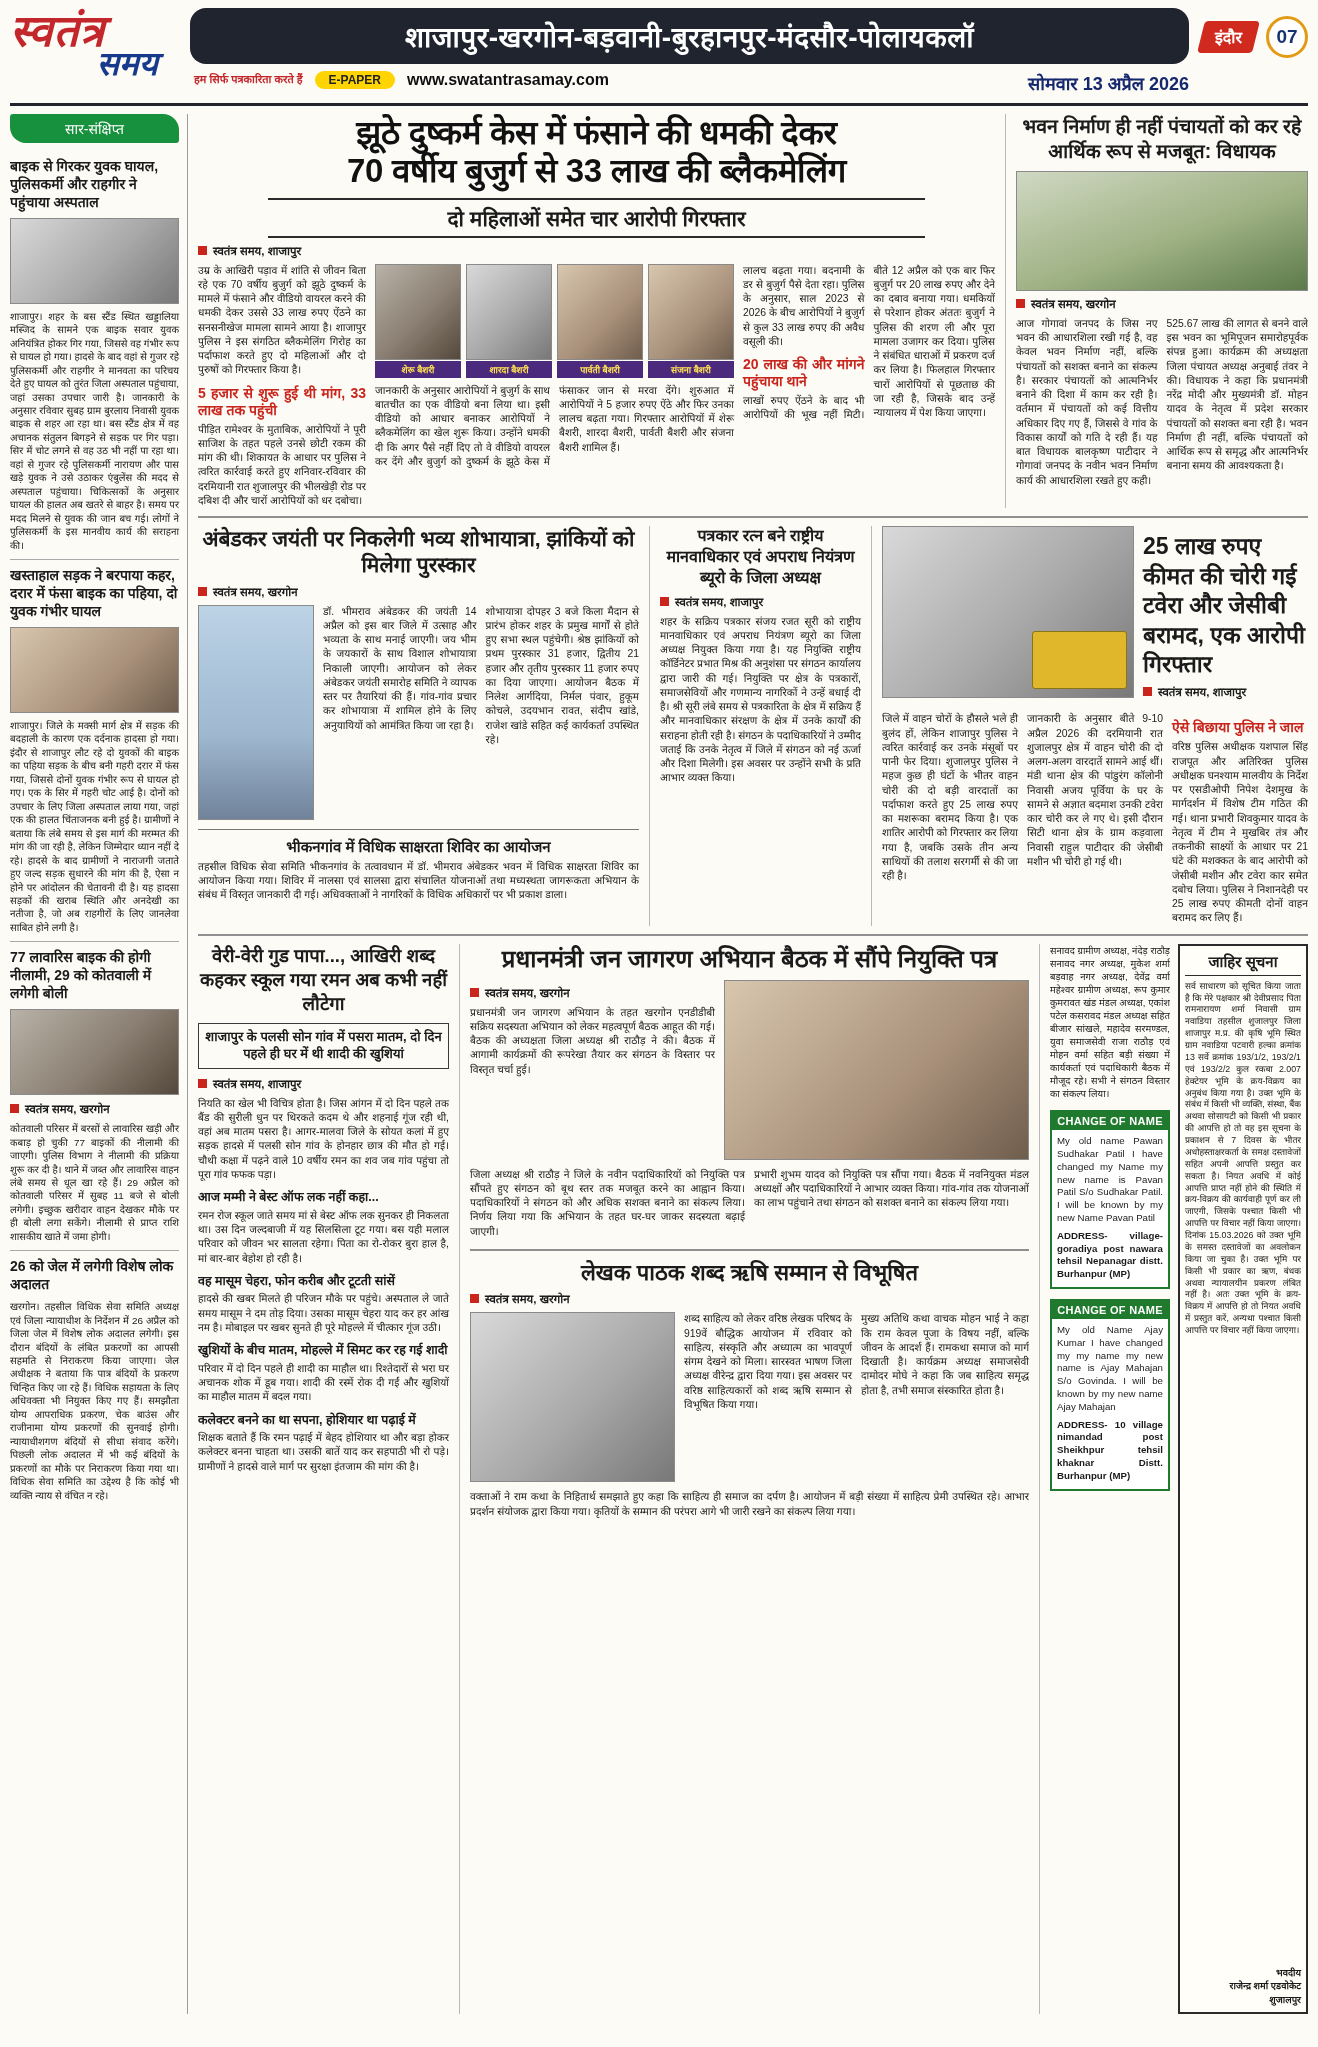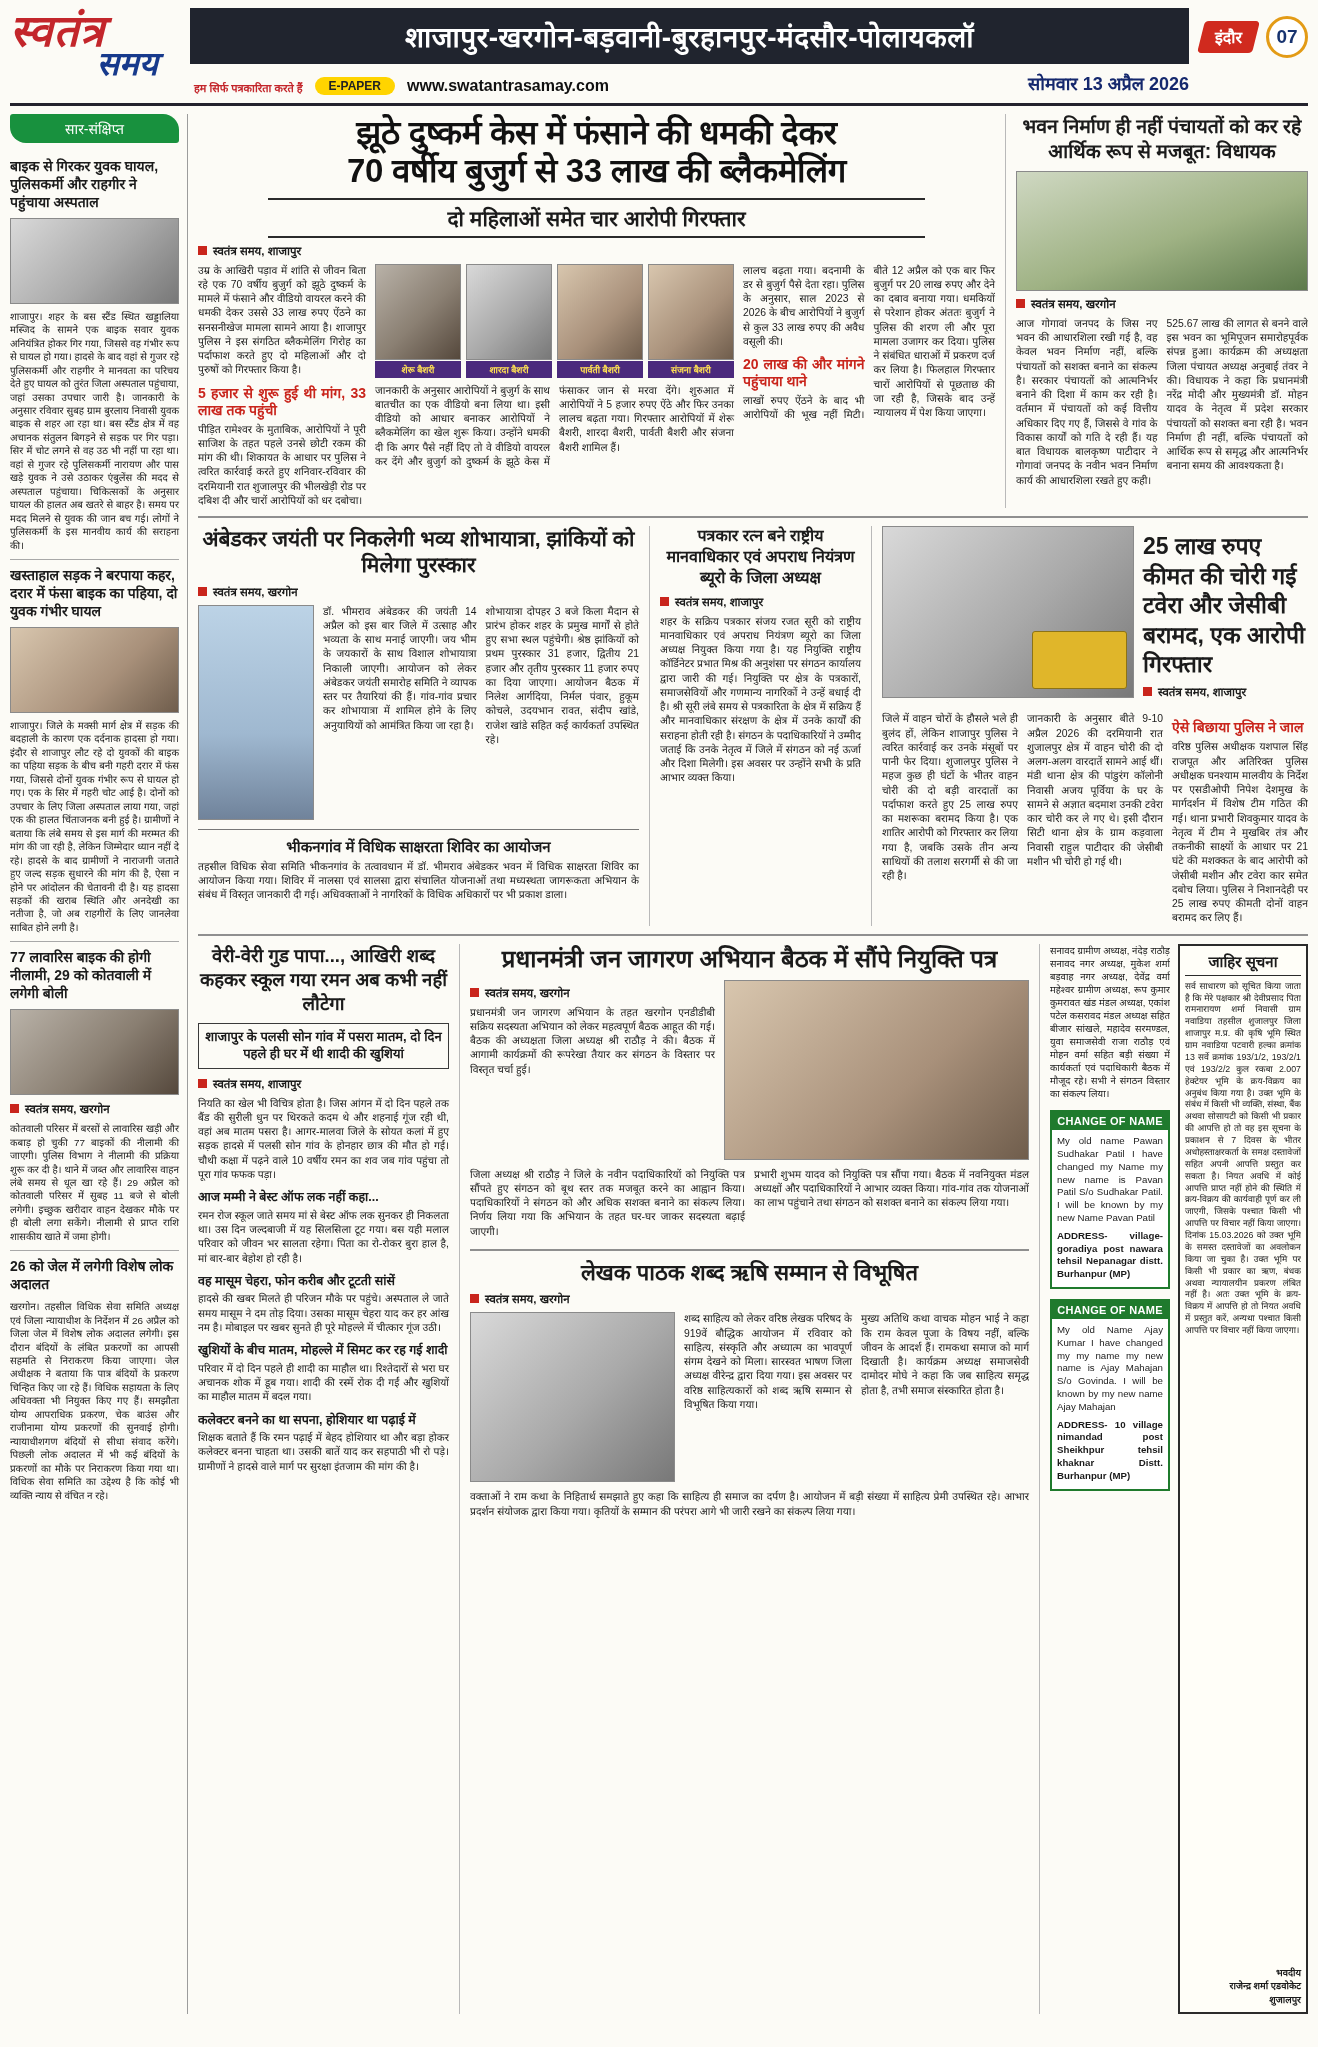--- a/index.html
+++ b/index.html
@@ -5,22 +5,22 @@
 *{margin:0;padding:0;box-sizing:border-box}
 html,body{background:#9a9a9a}
 .page{width:1318px;height:2047px;background:#fcfbf6;margin:0 auto;padding:8px 10px;
   font-family:"Liberation Sans","DejaVu Sans",sans-serif;color:#1b1b1b;overflow:hidden;position:relative}
 
 .hdr{display:flex;gap:12px;align-items:flex-start}
 .masthead{width:168px;flex:none;line-height:.95;padding-top:2px}
 .mh1{font-family:"DejaVu Serif",serif;font-style:italic;font-weight:bold;font-size:44px;color:#c3262b;letter-spacing:1px}
 .mh2{font-family:"DejaVu Serif",serif;font-style:italic;font-weight:bold;font-size:33px;color:#173a8c;text-align:right;padding-right:20px;margin-top:-4px}
 .hdr-mid{flex:1;min-width:0}
-.regionbar{background:#20242e;color:#fff;font-weight:bold;font-size:28px;text-align:center;padding:9px 4px;border-radius:0;letter-spacing:.5px}
-.hdr-row2{display:flex;align-items:flex-end;gap:12px;margin-top:7px;padding-left:4px}
+.regionbar{background:#20242e;color:#fff;font-weight:bold;font-size:28px;text-align:center;padding:9px 4px;border-radius:16px;letter-spacing:.5px}
+.hdr-row2{display:flex;align-items:flex-start;gap:12px;margin-top:7px;padding-left:4px}
 .tagline{font-size:11px;color:#c3262b;font-weight:bold}
 .epaper{background:#ffd400;border-radius:12px;padding:2px 14px;font-weight:bold;font-size:12px;color:#222;cursor:pointer}
 .website{font-size:16px;font-weight:bold;color:#101010}
 .hdate{margin-left:auto;font-size:18px;font-weight:bold;color:#15286d}
 .hdr-right{flex:none;display:flex;align-items:center;gap:10px;padding-top:8px}
 .edition{background:#d02a1e;color:#fff;font-weight:bold;font-size:16px;padding:5px 14px;transform:skewX(-14deg);border-radius:4px}
 .edition>span{display:inline-block;transform:skewX(14deg)}
 .pgno{width:42px;height:42px;border-radius:50%;border:3px solid #e39b16;background:#fff;color:#17336f;
   display:flex;align-items:center;justify-content:center;font-size:19px;font-weight:bold}
 .toprule{height:3px;background:#23232d;margin:8px 0}

